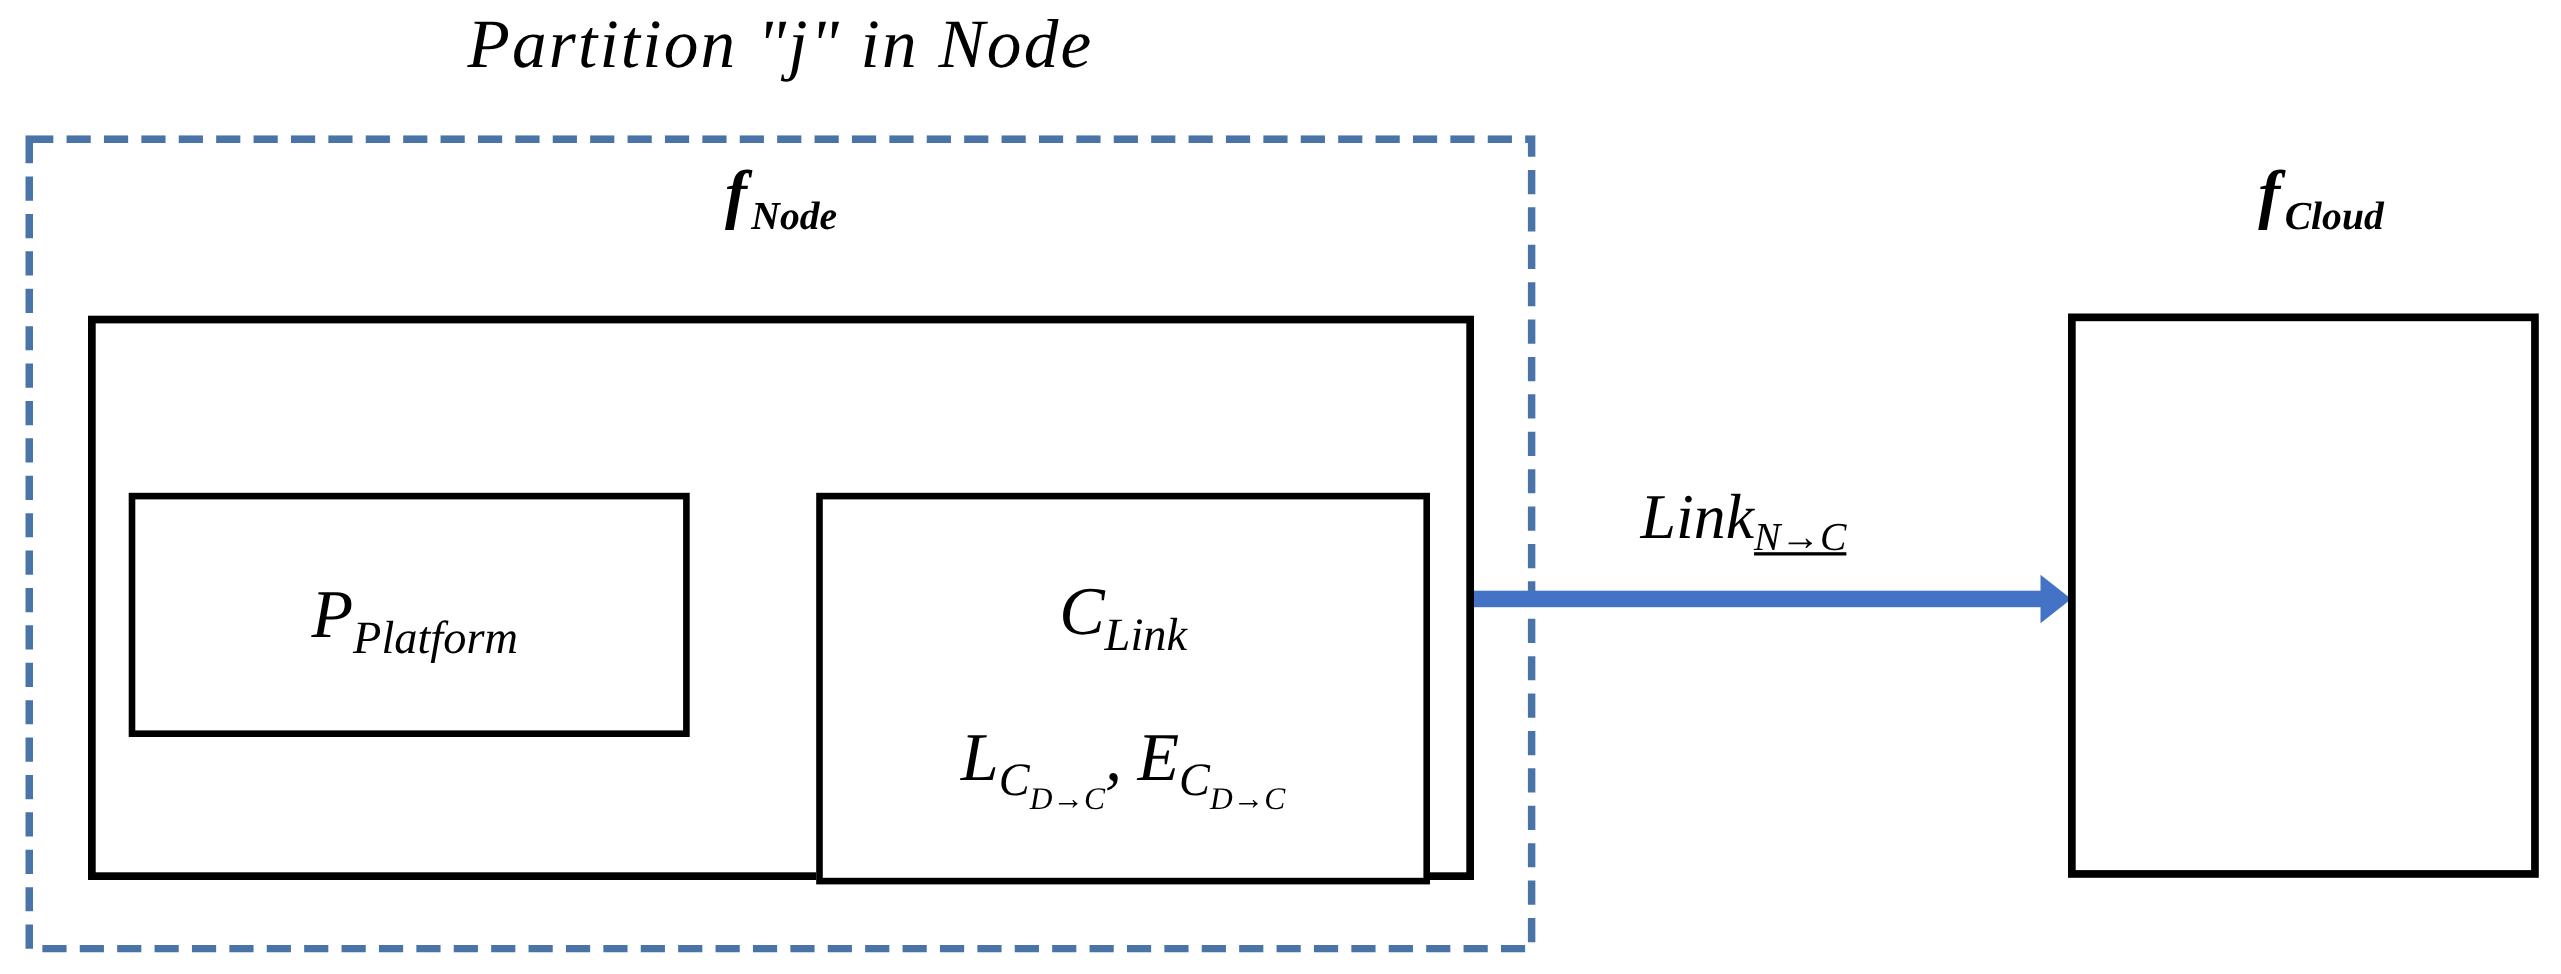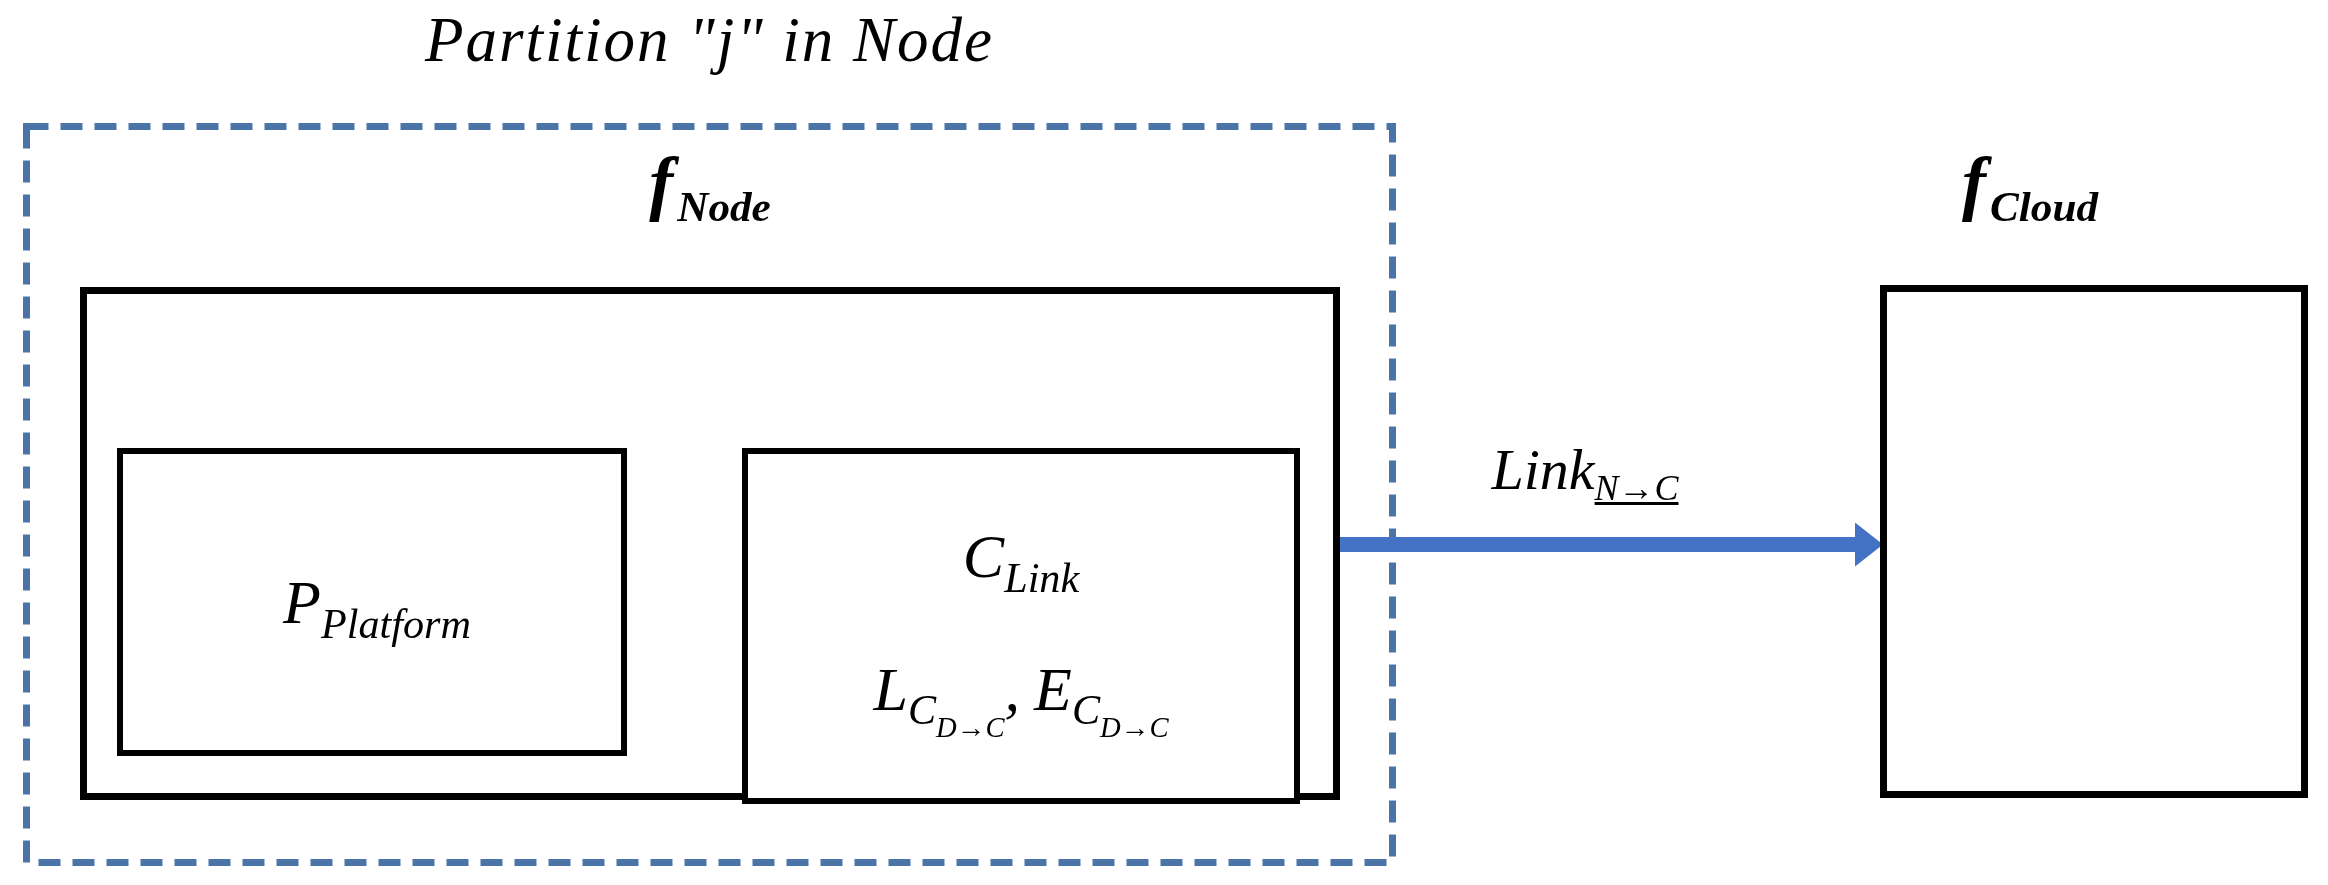--- a/index.html
+++ b/index.html
@@ -20,34 +20,34 @@
     text-align: center;
     font-style: italic;
     font-size: 63px;
     letter-spacing: 2px;
     white-space: nowrap;
   }
 
   .f-label {
     position: absolute;
     text-align: center;
-    font-size: 72px;
+    font-size: 60px;
     font-weight: bold;
     font-style: italic;
     line-height: 1.15;
     white-space: nowrap;
   }
   .f-label sub {
     font-size: 0.60em;
     vertical-align: -0.32em;
     line-height: 0;
     margin-left: 4px;
   }
   .f-node-label  { left: 80px;   top: 142px; width: 1260px; }
-  .f-cloud-label { left: 1816px; top: 142px; width: 428px; }
+  .f-cloud-label { left: 1896px; top: 142px; width: 428px; }
 
   
   .node-box {
     position: absolute;
     left: 80px; top: 287px; width: 1260px; height: 513px;
     border: 7px solid #000;
     box-sizing: border-box;
     background: #fff;
   }
   .inner-box {
@@ -55,21 +55,21 @@
     border: 6px solid #000;
     box-sizing: border-box;
     background: #fff;
     display: flex;
     flex-direction: column;
     justify-content: space-evenly;
     align-items: center;
     font-style: italic;
     font-size: 62px;
   }
-  .platform-box { left: 117px; top: 448px; width: 510px; height: 308px; padding-left: 10px; }
+  .platform-box { left: 117px; top: 448px; width: 510px; height: 222px; padding-left: 10px; }
   .link-box     { left: 742px; top: 448px; width: 558px; height: 356px; }
   .cloud-box {
     position: absolute;
     left: 1880px; top: 285px; width: 428px; height: 513px;
     border: 7px solid #000;
     box-sizing: border-box;
     background: #fff;
   }
 
   .math-line { line-height: 1; white-space: nowrap; }

